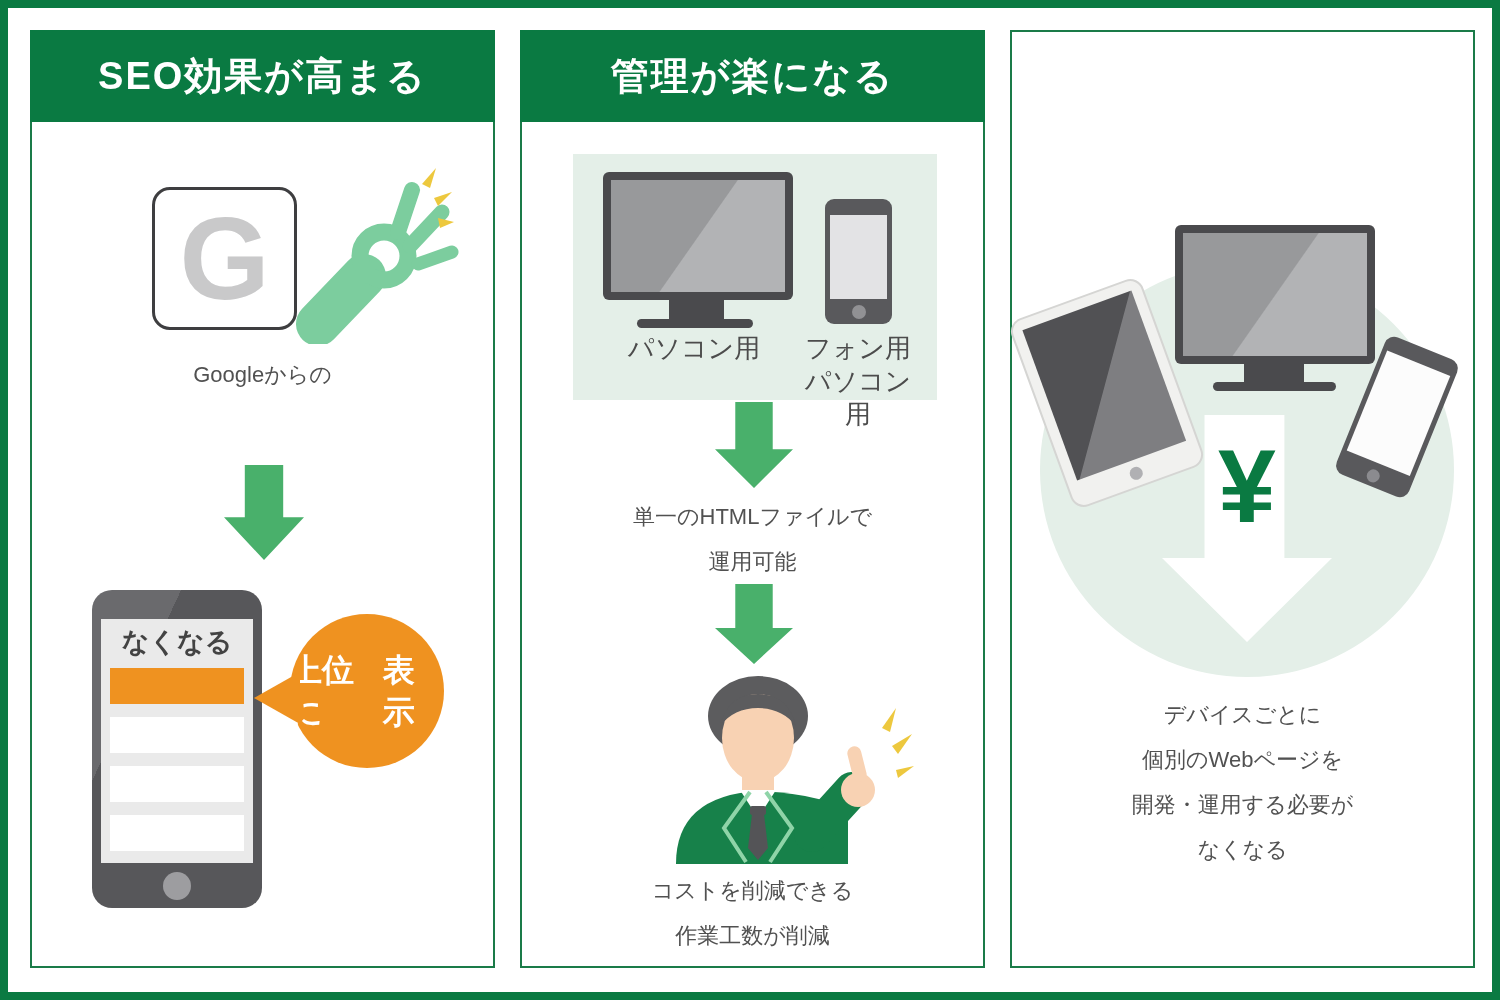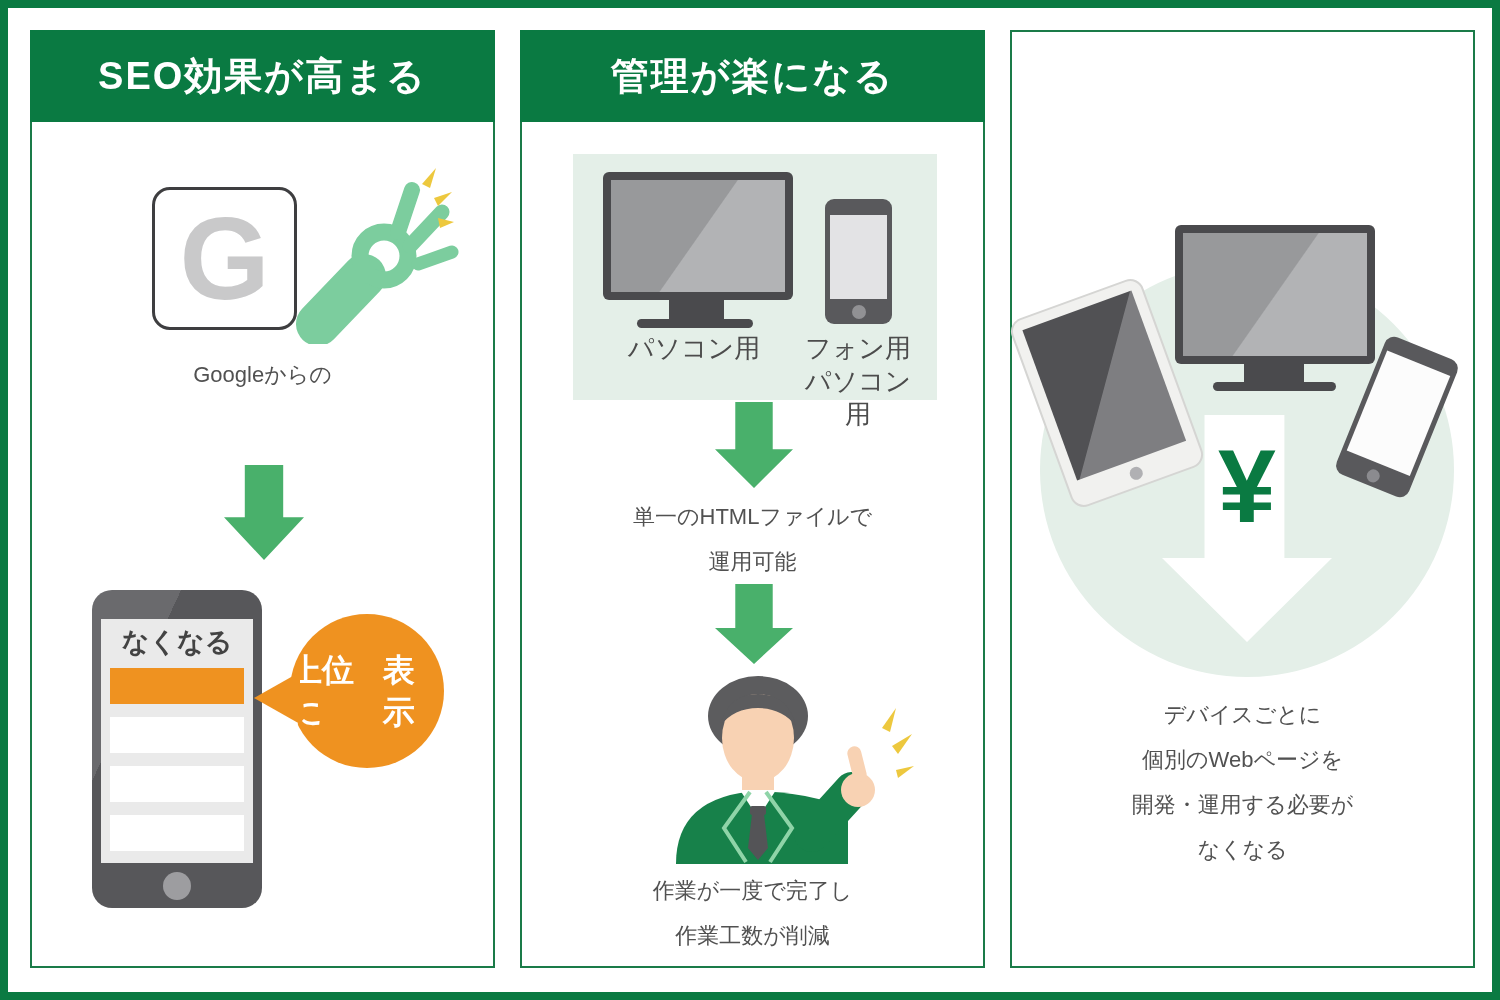--- a/index.html
+++ b/index.html
@@ -164,21 +164,21 @@
       <rect x="90" y="142" width="16" height="9" rx="2" style="fill:#545457"></rect>
       <polygon points="92,150 104,150 108,184 98,196 88,184" style="fill:#545457"></polygon>
       <circle cx="198" cy="126" r="17" style="fill:var(--skin,#f8d2b3)"></circle>
       <rect x="190" y="82" width="14" height="36" rx="7" transform="rotate(-14 197 100)" style="fill:var(--skin,#f8d2b3)"></rect>
       <polygon points="222,64 236,44 230,68" style="fill:var(--yellow,#edc83e)"></polygon>
       <polygon points="232,82 252,70 238,90" style="fill:var(--yellow,#edc83e)"></polygon>
       <polygon points="236,106 254,102 238,114" style="fill:var(--yellow,#edc83e)"></polygon>
     </svg>
 
     <div class="cap" style="top:836px">
-      <div>作業が一度で完了し</div>
+      <div>コストを削減できる</div>
       <div>作業工数が削減</div>
     </div>
   </section>
 
   <section class="col" style="left:1010px">
 
     <div class="circle"></div>
 
     <div class="white-arrow"></div>
     <div class="yen">¥</div>

